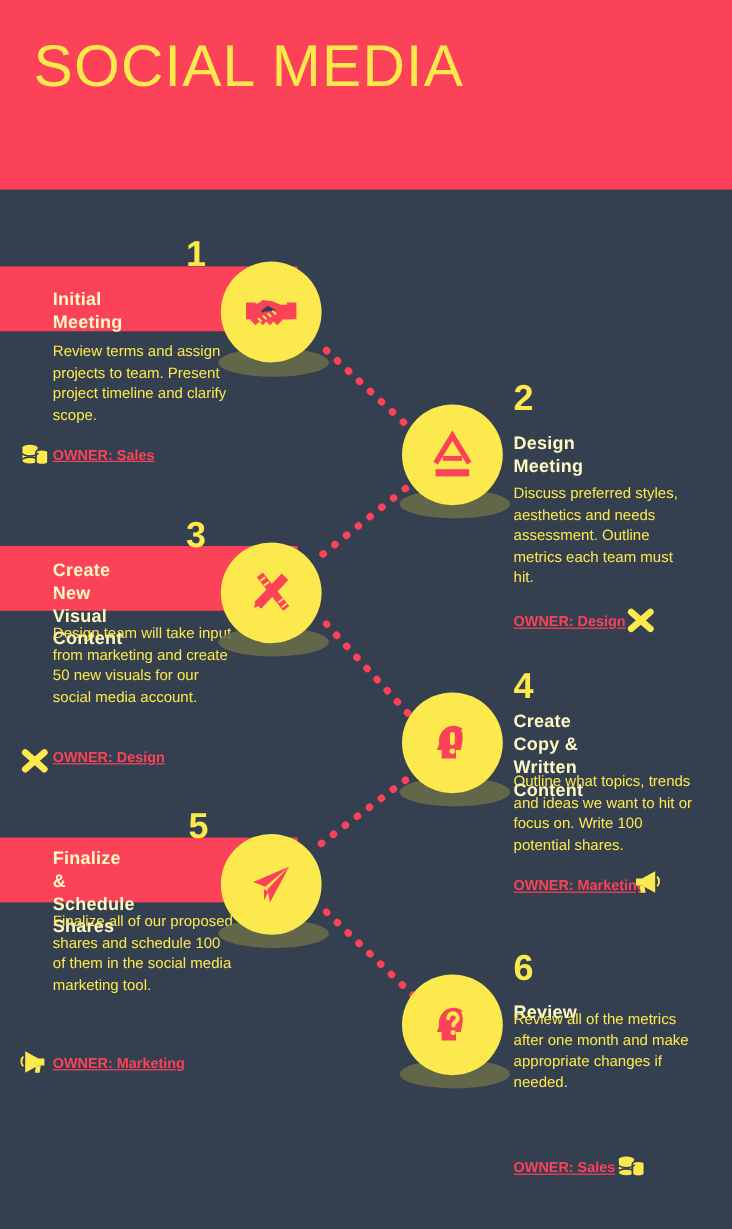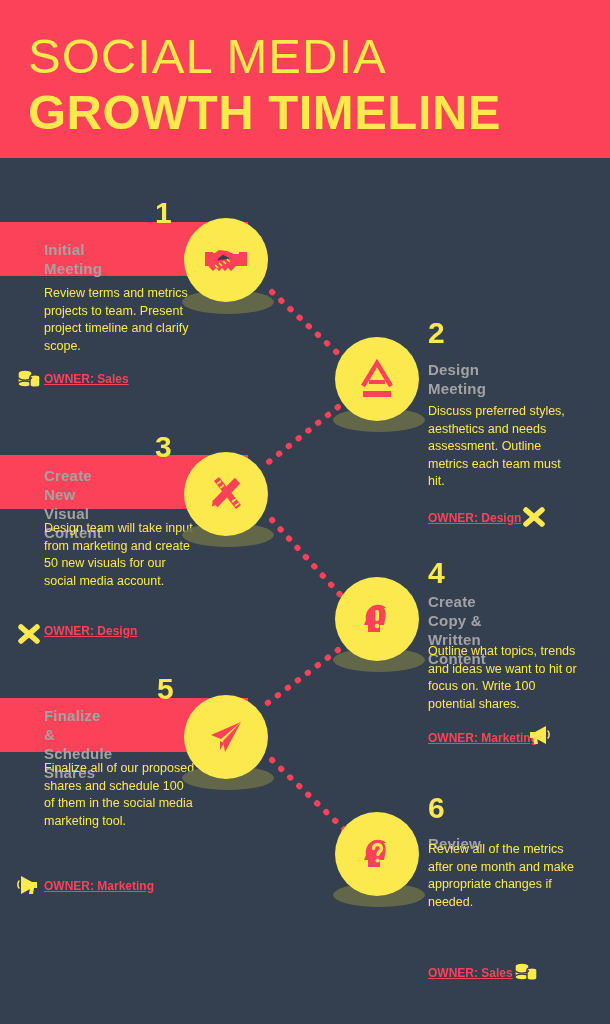--- a/index.html
+++ b/index.html
@@ -29,21 +29,21 @@
   }
 
   
   .step{position:absolute;}
   .bar{
     position:absolute;height:54px;background:#fc4258;
   }
   .bar.left{left:0;}
   .bar-title{
     position:absolute;
-    color:#a3a3a3;font-size:15px;font-weight:bold;
+    color:#fef9c3;font-size:15px;font-weight:bold;
     line-height:19px;letter-spacing:0.2px;
     white-space:pre-line;
   }
   .num{
     position:absolute;
     color:#fbe94e;font-size:30px;font-weight:bold;line-height:30px;
   }
   .body-text{
     position:absolute;
     color:#fbe94e;font-size:12.5px;line-height:17.5px;
@@ -71,40 +71,39 @@
   .dots{position:absolute;z-index:1;}
   svg{display:block;}
 </style>
 </head>
 <body>
 
 <div class="canvas">
 
   <div class="header">
     <div class="title-line1">SOCIAL MEDIA</div>
-    <div class="title-line2">GROWTH TIMELINE</div>
   </div>
 
   <div class="dots" style="left:0;top:0;width:610px;height:1024px;">
     <svg width="610" height="1024">
       <g stroke="#fc4258" stroke-width="6" stroke-linecap="round" stroke-dasharray="0.5 12" fill="none">
         <line x1="272" y1="292" x2="345" y2="360"></line>
         <line x1="338" y1="407" x2="265" y2="465"></line>
         <line x1="272" y1="520" x2="345" y2="600"></line>
         <line x1="338" y1="650" x2="265" y2="705"></line>
         <line x1="272" y1="760" x2="348" y2="833"></line>
       </g>
     </svg>
   </div>
 
   <div class="step">
     <div class="bar left" style="top:222px;width:248px;"></div>
     <div class="num" style="left:155px;top:198px;">1</div>
     <div class="bar-title" style="left:44px;top:240px;">Initial Meeting</div>
-    <div class="body-text" style="left:44px;top:285px;width:152px;">Review terms and metrics projects to team. Present project timeline and clarify scope.</div>
+    <div class="body-text" style="left:44px;top:285px;width:152px;">Review terms and assign projects to team. Present project timeline and clarify scope.</div>
     <div class="shadow" style="left:182px;top:290px;"></div>
     <div class="circle" style="left:184px;top:218px;">
       <svg width="48" height="48" viewBox="0 0 48 48">
         <path fill="#fc4258" d="M4 17h9l4-3 8 1 7 3h10v12h-8l-5 5-3-3-3 3-3-3-3 3-3-3-3 3-4-4z"></path>
         <path fill="#fc4258" d="M3 16h8v14H3z"></path>
         <path fill="#fc4258" d="M37 16h8v14h-8z"></path>
         <path fill="#343f4f" d="M16 24l5-4 6 3" stroke="#343f4f" stroke-width="2"></path>
         <g stroke="#fbe94e" stroke-width="1.6" fill="none">
           <path d="M13 29l3 3M17 27l3 3M21 25l3 3M25 23l3 3"></path>
         </g>

